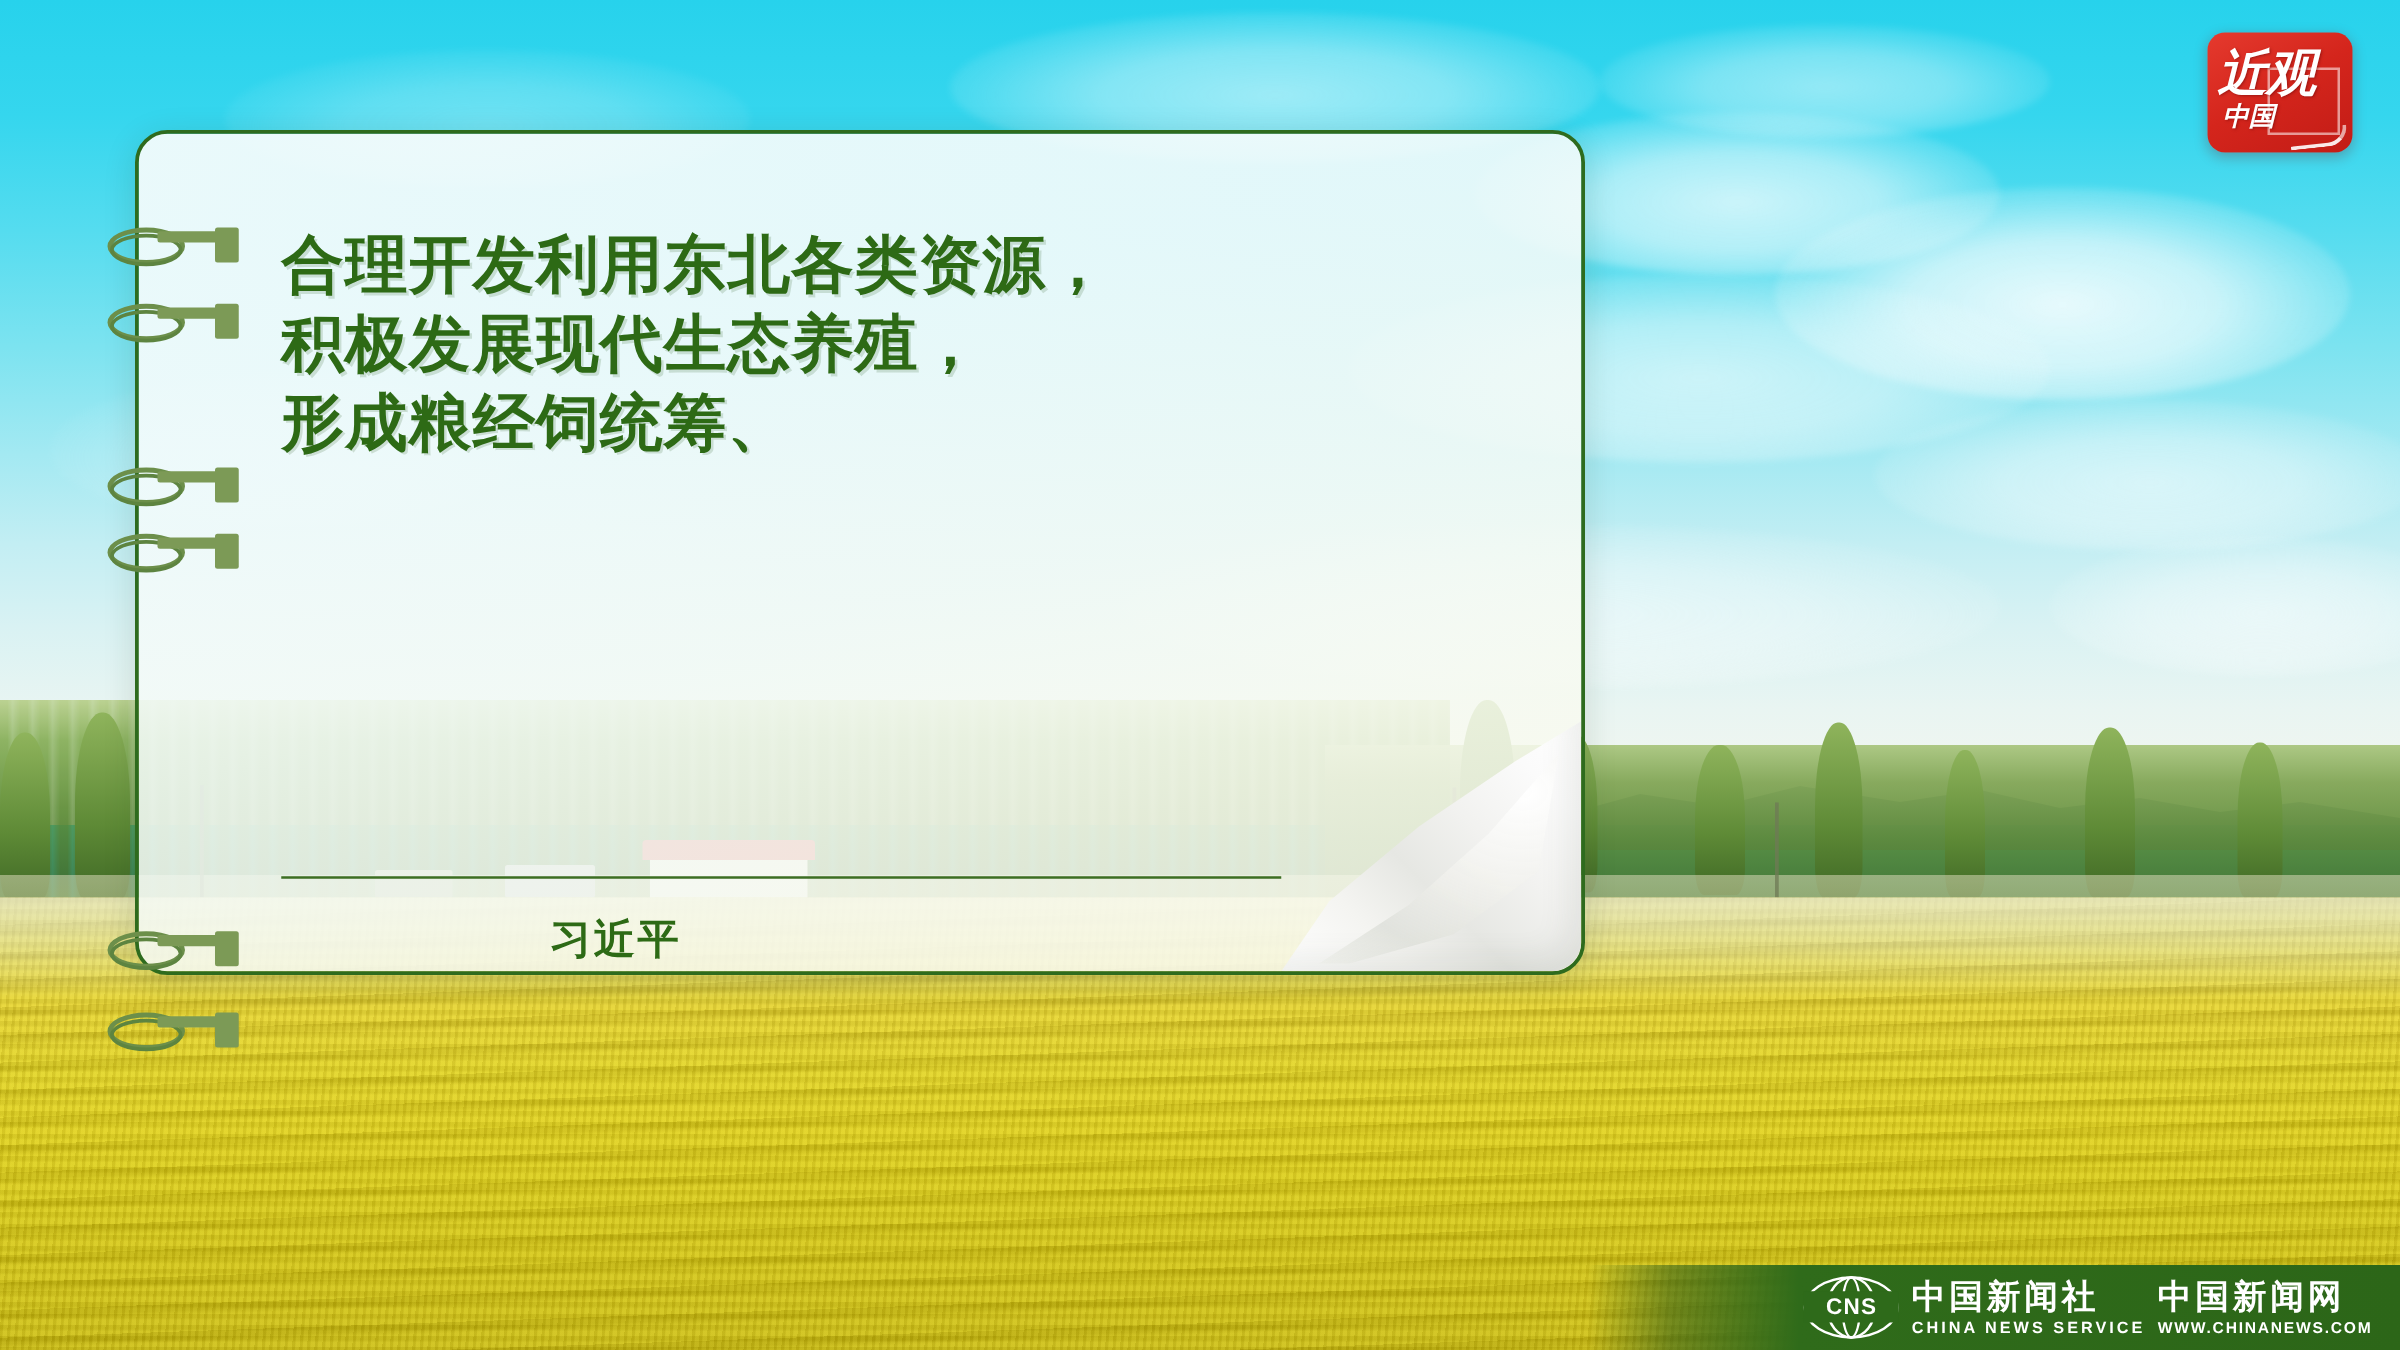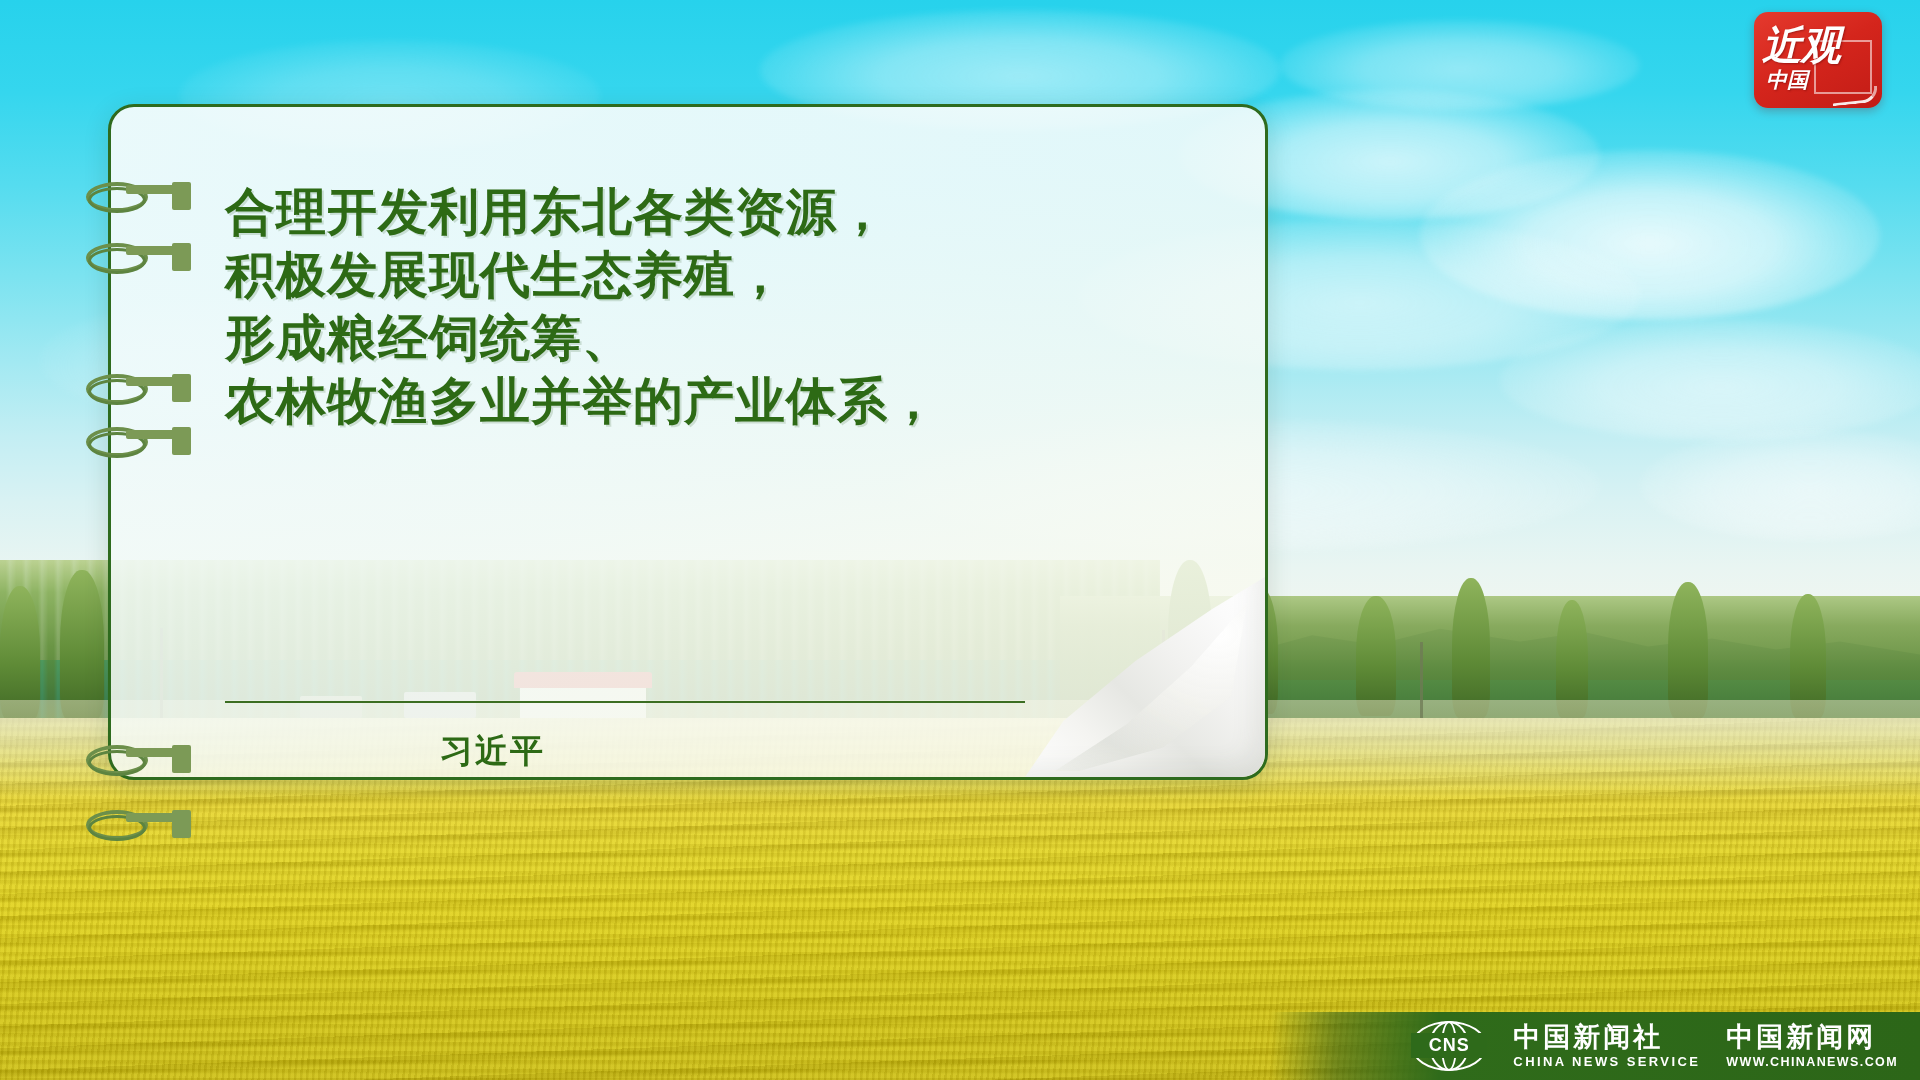--- a/index.html
+++ b/index.html
@@ -207,21 +207,21 @@
     position:absolute; left:40px; top:3px; width:56px; height:9px;
     background:#7c9a56; border-radius:2px;
   }
   .ring .tab {
     position:absolute; left:86px; top:0px; width:19px; height:28px;
     background:#7c9a56; border-radius:2px;
   }
 
   
   .logo {
-    position:absolute; right:38px; top:12px; width:128px; height:96px;
+    position:absolute; right:38px; top:26px; width:116px; height:96px;
     background:linear-gradient(150deg,#e53a2e 0%, #d4251c 48%, #c21c16 100%);
     border-radius:14px;
     box-shadow:0 3px 10px rgba(120,10,10,.28);
     overflow:hidden;
   }
   .logo .box {
     position:absolute; right:10px; top:28px; width:58px; height:54px;
     border:2px solid rgba(255,255,255,.55);
   }
   .logo .big {
@@ -244,21 +244,21 @@
     border-right:3px solid rgba(255,255,255,.6);
     border-bottom-right-radius:18px;
     transform:rotate(-6deg);
   }
 
   
   .footer {
     position:absolute; right:0; bottom:0; width:650px; height:68px;
     background:linear-gradient(90deg, rgba(43,92,24,0) 0%, rgba(43,92,24,.55) 10%, #2f6b1a 26%, #2c6618 100%);
     display:flex; align-items:center; justify-content:flex-end;
-    padding-right:22px; gap:26px;
+    padding-right:22px; gap:10px;
   }
   .cns-globe {
     width:76px; height:50px; position:relative; flex:0 0 auto;
   }
   .cns-globe .oval {
     position:absolute; inset:0; border:2px solid #fff; border-radius:50%;
   }
   .cns-globe .m1 { position:absolute; left:18px; top:0; width:40px; height:50px; border:2px solid #fff; border-radius:50%; }
   .cns-globe .m2 { position:absolute; left:30px; top:0; width:16px; height:50px; border:2px solid #fff; border-radius:50%; }
   .cns-globe .h1 { position:absolute; left:2px; top:15px; width:72px; height:1.5px; background:#fff; }
@@ -329,21 +329,20 @@
   <div class="small">中国</div>
   <div class="swoosh"></div>
 </div>
 
 <div class="card">
   <div class="card-inner">
     <div class="quote">
       <div class="qline">合理开发利用东北各类资源，</div>
       <div class="qline">积极发展现代生态养殖，</div>
       <div class="qline">形成粮经饲统筹、</div>
-      <div class="qline">农林牧渔多业并举的产业体系，</div>
     </div>
   </div>
 
   <div class="rule"></div>
 
   <div class="attrib">
     <div class="attrib-name">习近平</div>
     <div class="attrib-line">主持召开新时代推动东北全面振兴座谈会并发表重要讲话</div>
 
   </div>

